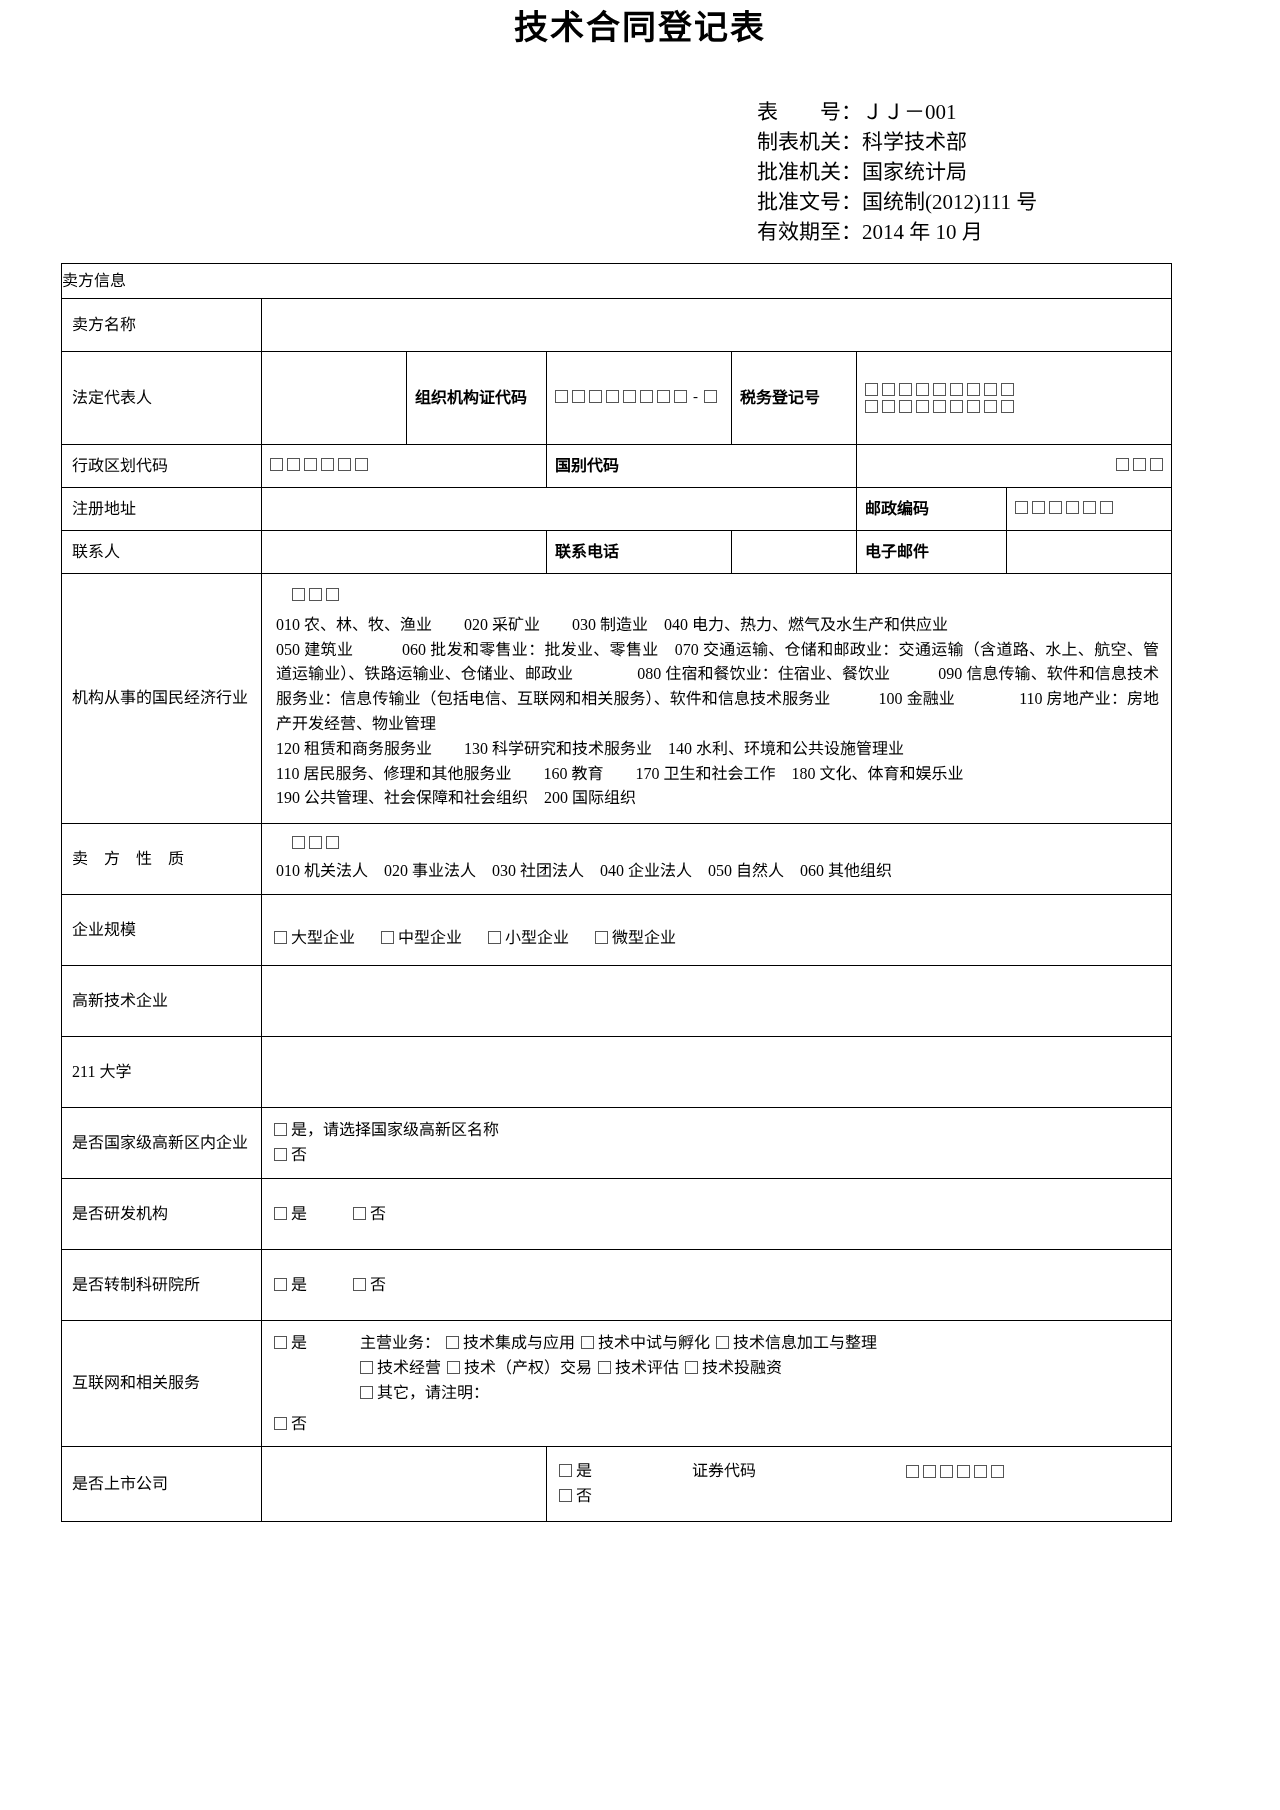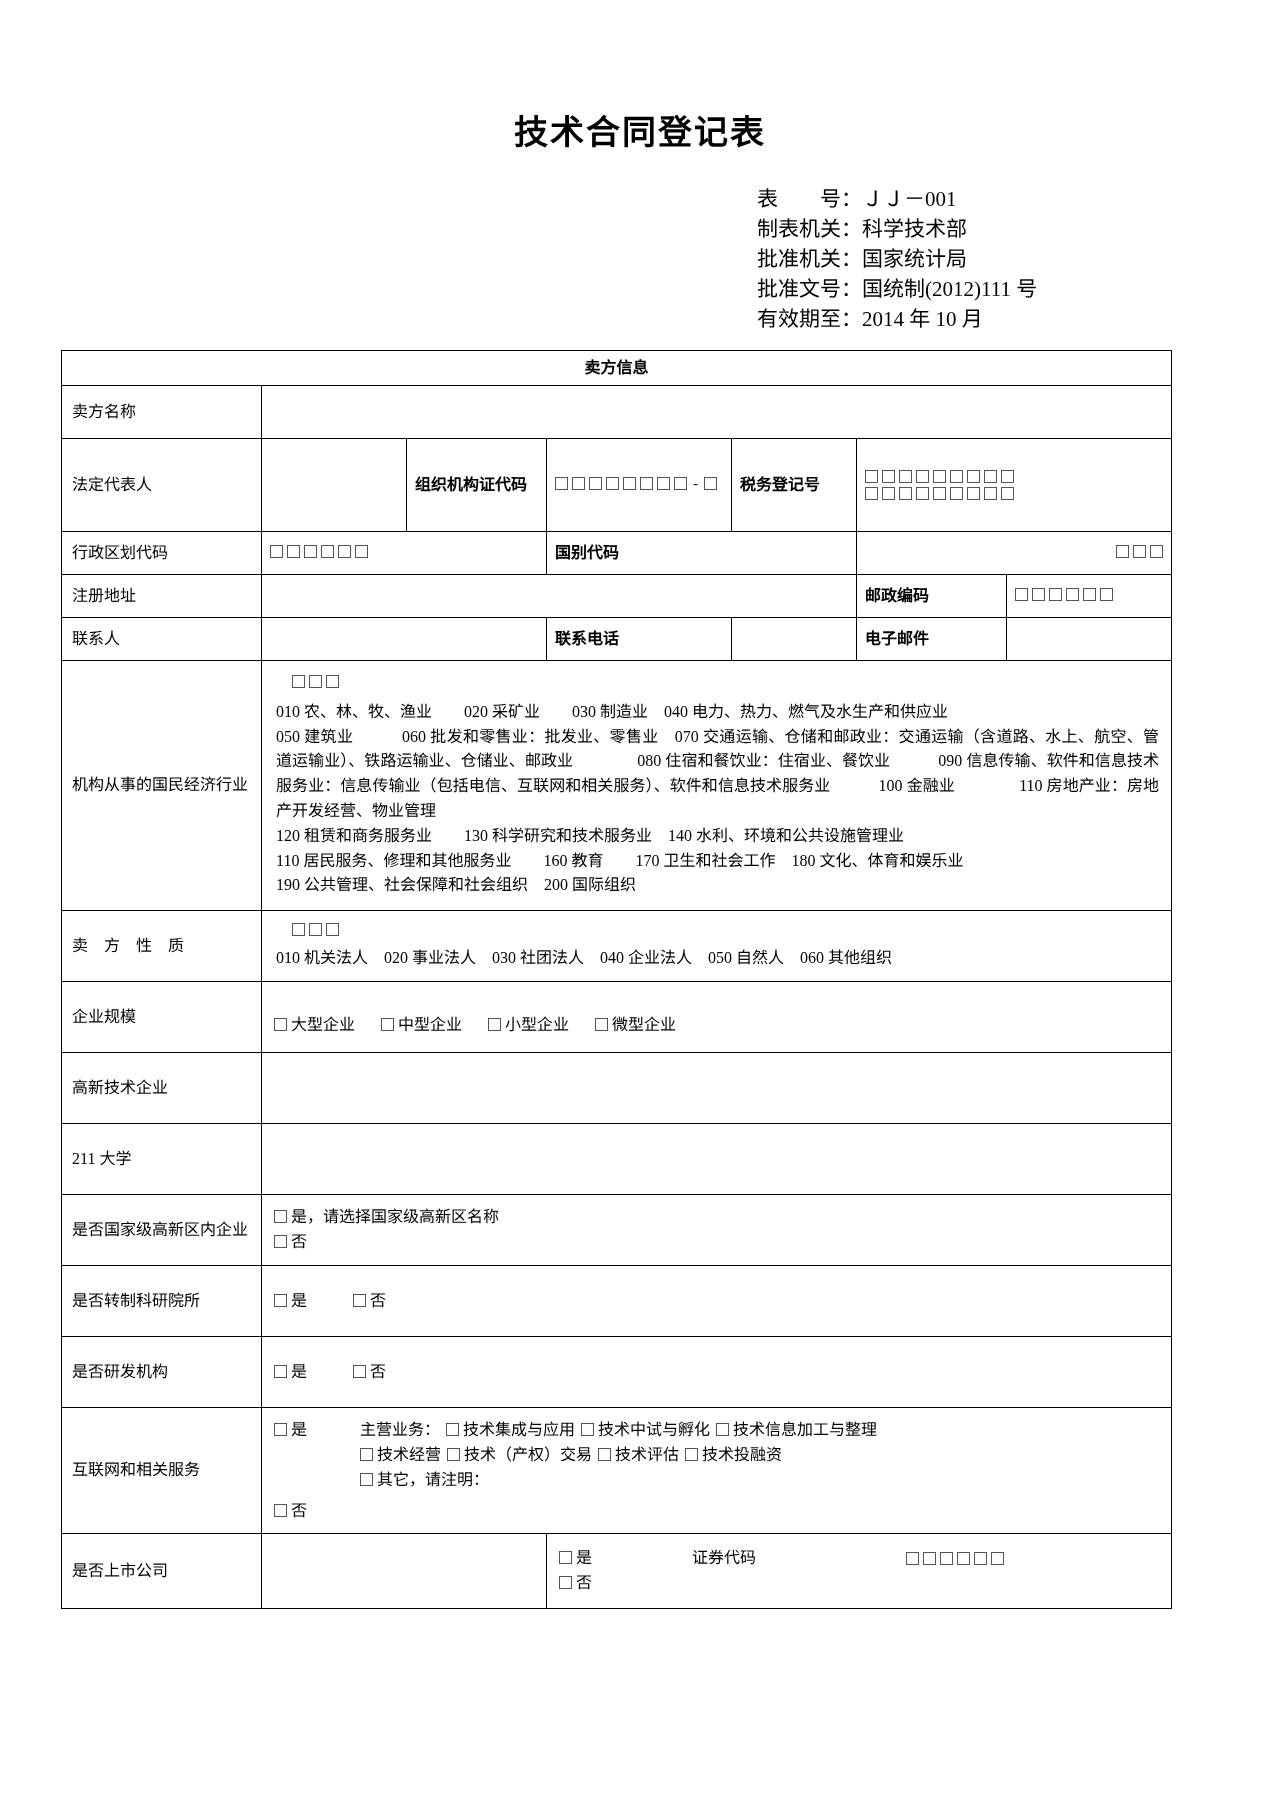--- a/index.html
+++ b/index.html
@@ -22,22 +22,21 @@
     padding: 0 85px;
     position: relative;
   }
   
   .doc-title {
     text-align: center;
     font-family: "Liberation Sans", "DejaVu Sans", sans-serif;
     font-weight: bold;
     font-size: 34px;
     letter-spacing: 2px;
-    padding-top: 105px;
-    margin: 0 0 30px 0;
+    margin: 0 0 48px 0;
   }
   
   .meta-block {
     display: flex;
     flex-direction: column;
     align-items: flex-start;
     margin-left: 672px;
     margin-bottom: 16px;
   }
   .meta-row {
@@ -59,23 +58,23 @@
     margin-left: -24px;
   }
   table.form td {
     border: 1px solid #000000;
     font-size: 16px;
     padding: 6px 8px;
     vertical-align: middle;
     line-height: 1.55;
   }
   .section-head {
-    text-align: center;
+    text-align: left;
     font-size: 18px;
-    font-weight: bold;
+    font-weight: normal;
     height: 30px;
     padding: 2px 0 !important;
   }
   .lbl {
     padding-left: 10px !important;
     font-size: 16px;
   }
   .lbl-center {
     font-weight: bold;
   }
@@ -346,29 +345,29 @@
 
     <tr>
       <td class="lbl h-tall">是否国家级高新区内企业</td>
       <td colspan="6" class="multi-line-cell">
         <span class="line"><span class="bx"></span><span>是，请选择国家级高新区名称</span></span>
         <span class="line"><span class="bx"></span><span>否</span></span>
       </td>
     </tr>
 
     <tr>
-      <td class="lbl h-tall">是否转制科研院所</td>
+      <td class="lbl h-tall">是否研发机构</td>
       <td colspan="6" class="yn-cell">
         <span class="opt"><span class="bx"></span><span>是</span></span>
         <span class="opt"><span class="bx"></span><span>否</span></span>
       </td>
     </tr>
 
     <tr>
-      <td class="lbl h-tall">是否研发机构</td>
+      <td class="lbl h-tall">是否转制科研院所</td>
       <td colspan="6" class="yn-cell">
         <span class="opt"><span class="bx"></span><span>是</span></span>
         <span class="opt"><span class="bx"></span><span>否</span></span>
       </td>
     </tr>
 
     <tr>
       <td class="lbl">互联网和相关服务</td>
       <td colspan="6" class="transfer-cell">
         <div class="transfer-grid">

